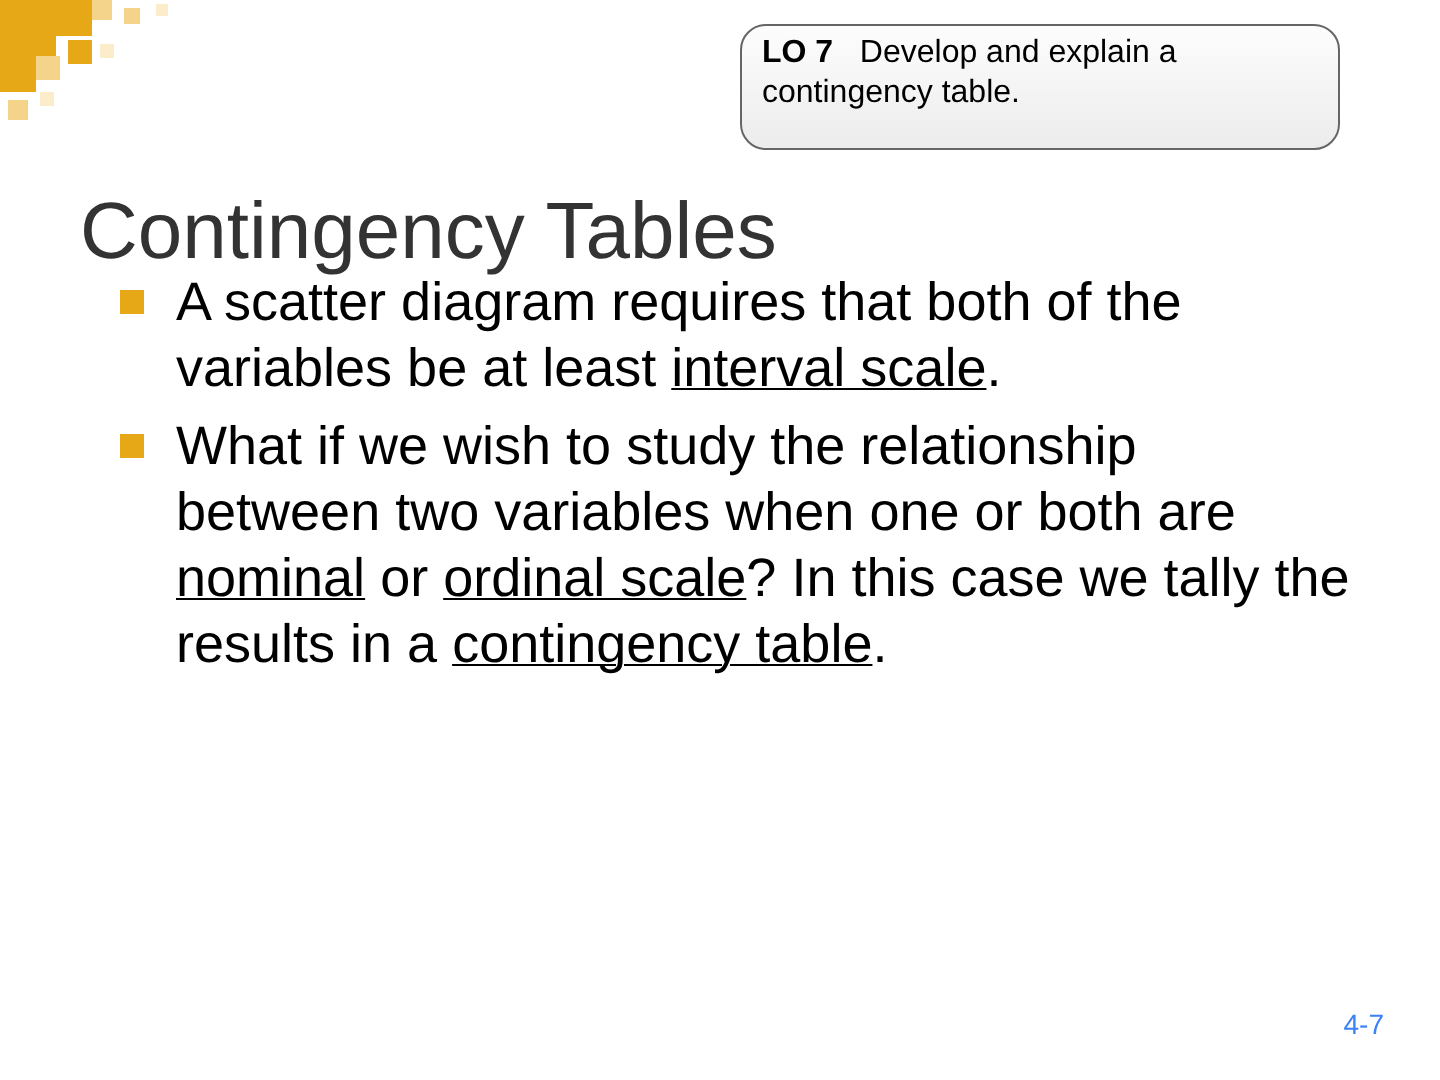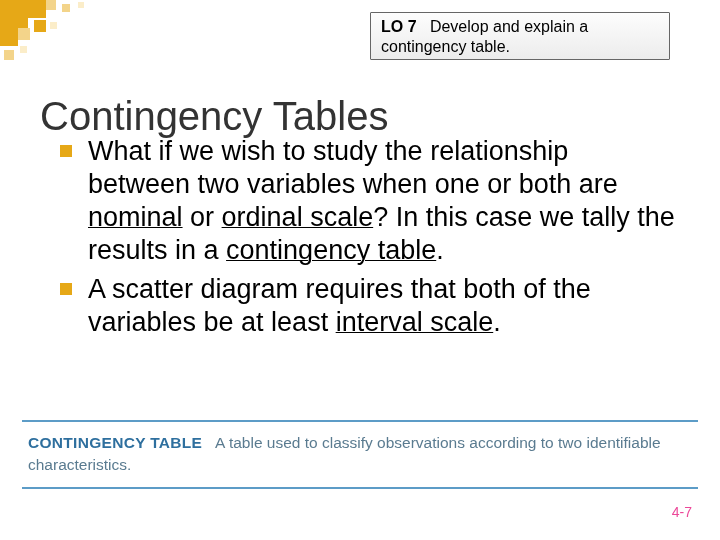--- a/index.html
+++ b/index.html
@@ -9,23 +9,23 @@
   
   .deco { position: absolute; top: 0; left: 0; width: 120px; height: 70px; }
   .deco .sq { position: absolute; background: #e6a817; }
   .deco .sq.lt { background: #f3d48a; }
   .deco .sq.vlt { background: #fbedc9; }
 
   
   .lo-box {
     position: absolute;
     top: 12px; left: 370px;
-    width: 300px; height: 48px;
+    width: 300px; height: 63px;
     border: 1px solid #666;
-    border-radius: 1px;
+    border-radius: 13px;
     background: linear-gradient(#fdfdfd, #ececec);
     padding: 4px 10px;
     font-size: 16px;
     line-height: 1.25;
     color: #000;
   }
   .lo-box .lo-label { font-weight: 700; }
 
   
   .title {
@@ -65,21 +65,21 @@
     color: #5a7b90;
     line-height: 1.45;
   }
   .defn .term { color: #2e6f9e; font-weight: 700; letter-spacing: 0.3px; }
 
   
   .footer {
     position: absolute;
     right: 28px; bottom: 20px;
     font-size: 14px;
-    color: #ec4899;
+    color: #3b82f6;
   }
 </style>
 </head>
 <body>
 
 <div class="slide">
 
   <div class="deco">
     <span class="sq" style="left:0;top:0;width:28px;height:28px;"></span>
     <span class="sq" style="left:28px;top:0;width:18px;height:18px;"></span>
@@ -97,28 +97,24 @@
   <div class="lo-box">
     <span class="lo-label">LO 7</span>
     <span>&nbsp;&nbsp;</span><span>Develop and explain a contingency table.</span>
   </div>
 
   <div class="title">Contingency Tables</div>
 
   <div class="body">
     <div class="bullet">
       <span class="sqicon"></span>
-      <span>What if we wish to study the relationship between two variables when one or both are </span><span class="underline">nominal</span><span> or </span><span class="underline">ordinal scale</span><span>? In this case we tally the results in a </span><span class="underline">contingency table</span><span>.</span>
+      <span>A scatter diagram requires that both of the variables be at least </span><span class="underline">interval scale</span><span>.</span>
     </div>
     <div class="bullet">
       <span class="sqicon"></span>
-      <span>A scatter diagram requires that both of the variables be at least </span><span class="underline">interval scale</span><span>.</span>
+      <span>What if we wish to study the relationship between two variables when one or both are </span><span class="underline">nominal</span><span> or </span><span class="underline">ordinal scale</span><span>? In this case we tally the results in a </span><span class="underline">contingency table</span><span>.</span>
     </div>
   </div>
 
-  <div class="defn">
-    <span class="term">CONTINGENCY TABLE</span>
-    <span>&nbsp;&nbsp;</span><span>A table used to classify observations according to two identifiable characteristics.</span>
-  </div>
 
   <div class="footer">4-7</div>
 
 </div>
 
 </body></html>

